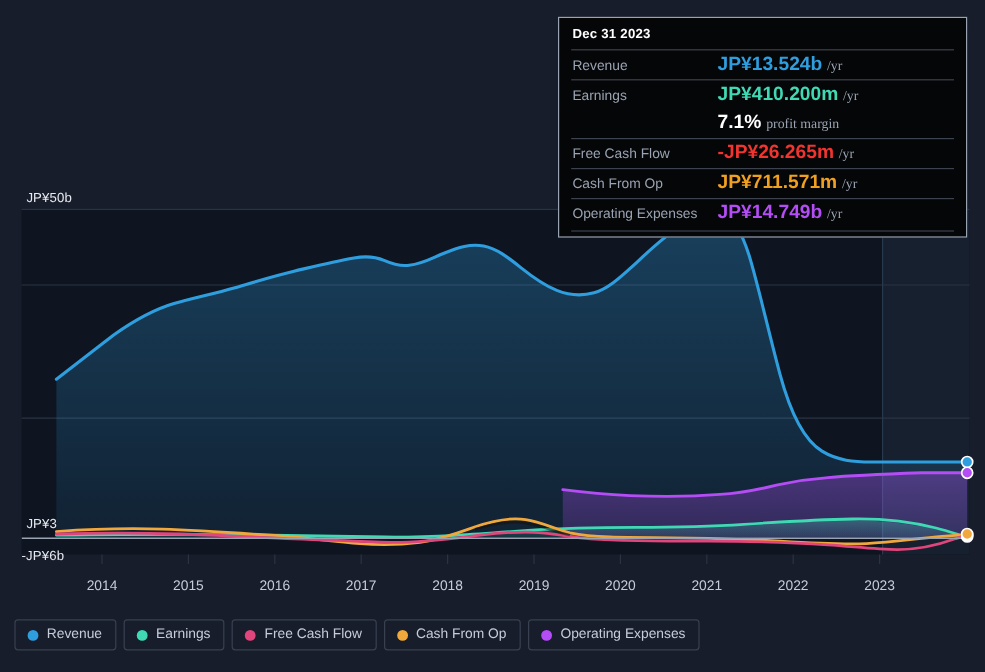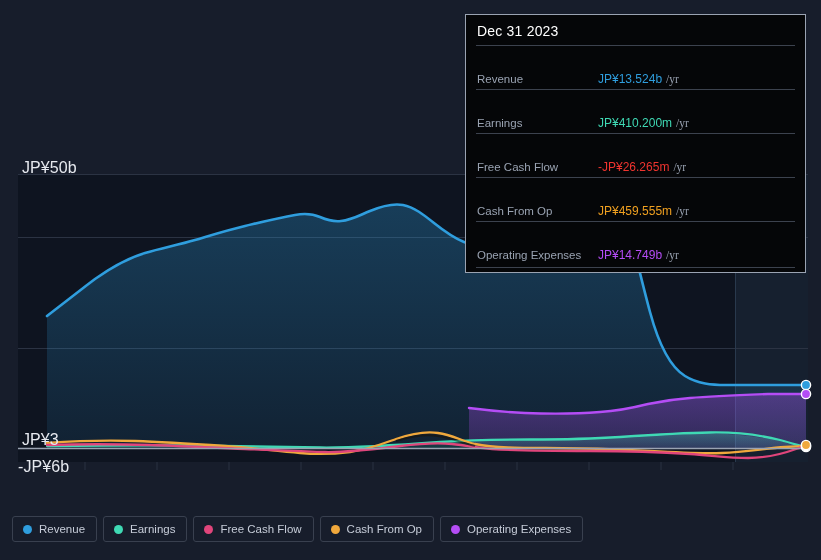--- a/index.html
+++ b/index.html
@@ -21,21 +21,21 @@
     position: absolute;
     left: 0; top: 160px;
     width: 821px; height: 318px;
   }
   #plot-svg { display: block; }
 
   
   .y-label {
     position: absolute;
     color: #e6e9ef;
-    font-size: 16px;
+    font-size: 11px;
     letter-spacing: 0.1px;
     white-space: nowrap;
   }
   #y-label-top   { left: 22px; top: 159px; }
   #y-label-zero  { left: 22px; top: 431px; }
   #y-label-neg   { left: 18px; top: 458px; }
 
   
   #x-axis {
     position: absolute;
@@ -55,44 +55,43 @@
     position: absolute;
     left: 465px; top: 14px;
     width: 341px;
     background: #050608;
     border: 1px solid #9aa3b2;
     padding: 7px 10px 4px 10px;
     z-index: 40;
   }
   #tooltip-date {
     color: #ffffff;
-    font-size: 14px;
-    font-weight: normal;
+    font-size: 11px;
+    font-weight: bold;
     padding: 1px 0 6px 1px;
     letter-spacing: 0.2px;
   }
   .tt-row {
     display: flex;
     align-items: baseline;
     border-top: 1px solid #3c424e;
     padding: 3px 0 3px 1px;
     min-height: 17px;
   }
   .tt-row.no-rule { border-top: none; }
   .tt-key {
     width: 121px;
     flex: 0 0 121px;
     color: #9aa3b2;
     font-size: 11.5px;
   }
   .tt-val {
-    font-size: 12px;
-    font-weight: normal;
+    font-size: 16px;
+    font-weight: bold;
     white-space: nowrap;
-    margin-top: 23px;
   }
   .tt-suffix {
     color: #9aa3b2;
     font-size: 11.5px;
     font-weight: normal;
     margin-left: 4px;
     font-family: Liberation Serif, serif;
   }
   #tooltip-bottom-rule {
     border-top: 1px solid #3c424e;
@@ -299,46 +298,63 @@
         <line x1="661" y1="302" x2="661" y2="310"></line>
         <line x1="733" y1="302" x2="733" y2="310"></line>
       </g>
     </svg>
   </div>
 
   <div class="y-label" id="y-label-top">JP¥50b</div>
   <div class="y-label" id="y-label-zero">JP¥3</div>
   <div class="y-label" id="y-label-neg">-JP¥6b</div>
 
+  <div id="x-axis">
+    <div class="x-label" style="left:85px">2014</div>
+    <div class="x-label" style="left:157px">2015</div>
+    <div class="x-label" style="left:229px">2016</div>
+    <div class="x-label" style="left:301px">2017</div>
+    <div class="x-label" style="left:373px">2018</div>
+    <div class="x-label" style="left:445px">2019</div>
+    <div class="x-label" style="left:517px">2020</div>
+    <div class="x-label" style="left:589px">2021</div>
+    <div class="x-label" style="left:661px">2022</div>
+    <div class="x-label" style="left:733px">2023</div>
+  </div>
 
   <div id="tooltip">
     <div id="tooltip-date">Dec 31 2023</div>
 
     <div class="tt-row">
       <span class="tt-key">Revenue</span>
       <span class="tt-val" style="color:#2f9ede">JP¥13.524b</span>
       <span class="tt-suffix">/yr</span>
     </div>
 
     <div class="tt-row">
       <span class="tt-key">Earnings</span>
       <span class="tt-val" style="color:#3fd9b4">JP¥410.200m</span>
       <span class="tt-suffix">/yr</span>
     </div>
 
+    <div class="tt-row no-rule">
+      <span class="tt-key"></span>
+      <span class="tt-val" style="color:#ffffff">7.1%</span>
+      <span class="tt-suffix">profit margin</span>
+    </div>
 
     <div class="tt-row">
       <span class="tt-key">Free Cash Flow</span>
       <span class="tt-val" style="color:#f0342f">-JP¥26.265m</span>
       <span class="tt-suffix">/yr</span>
     </div>
 
     <div class="tt-row">
       <span class="tt-key">Cash From Op</span>
-      <span class="tt-val" style="color:#f0a020">JP¥459.555m</span>
+      <span class="tt-val" style="color:#f0a020">JP¥711.571m</span>
       <span class="tt-suffix">/yr</span>
     </div>
 
     <div class="tt-row">
       <span class="tt-key">Operating Expenses</span>
       <span class="tt-val" style="color:#b44df5">JP¥14.749b</span>
       <span class="tt-suffix">/yr</span>
     </div>
 
     <div id="tooltip-bottom-rule"></div>

